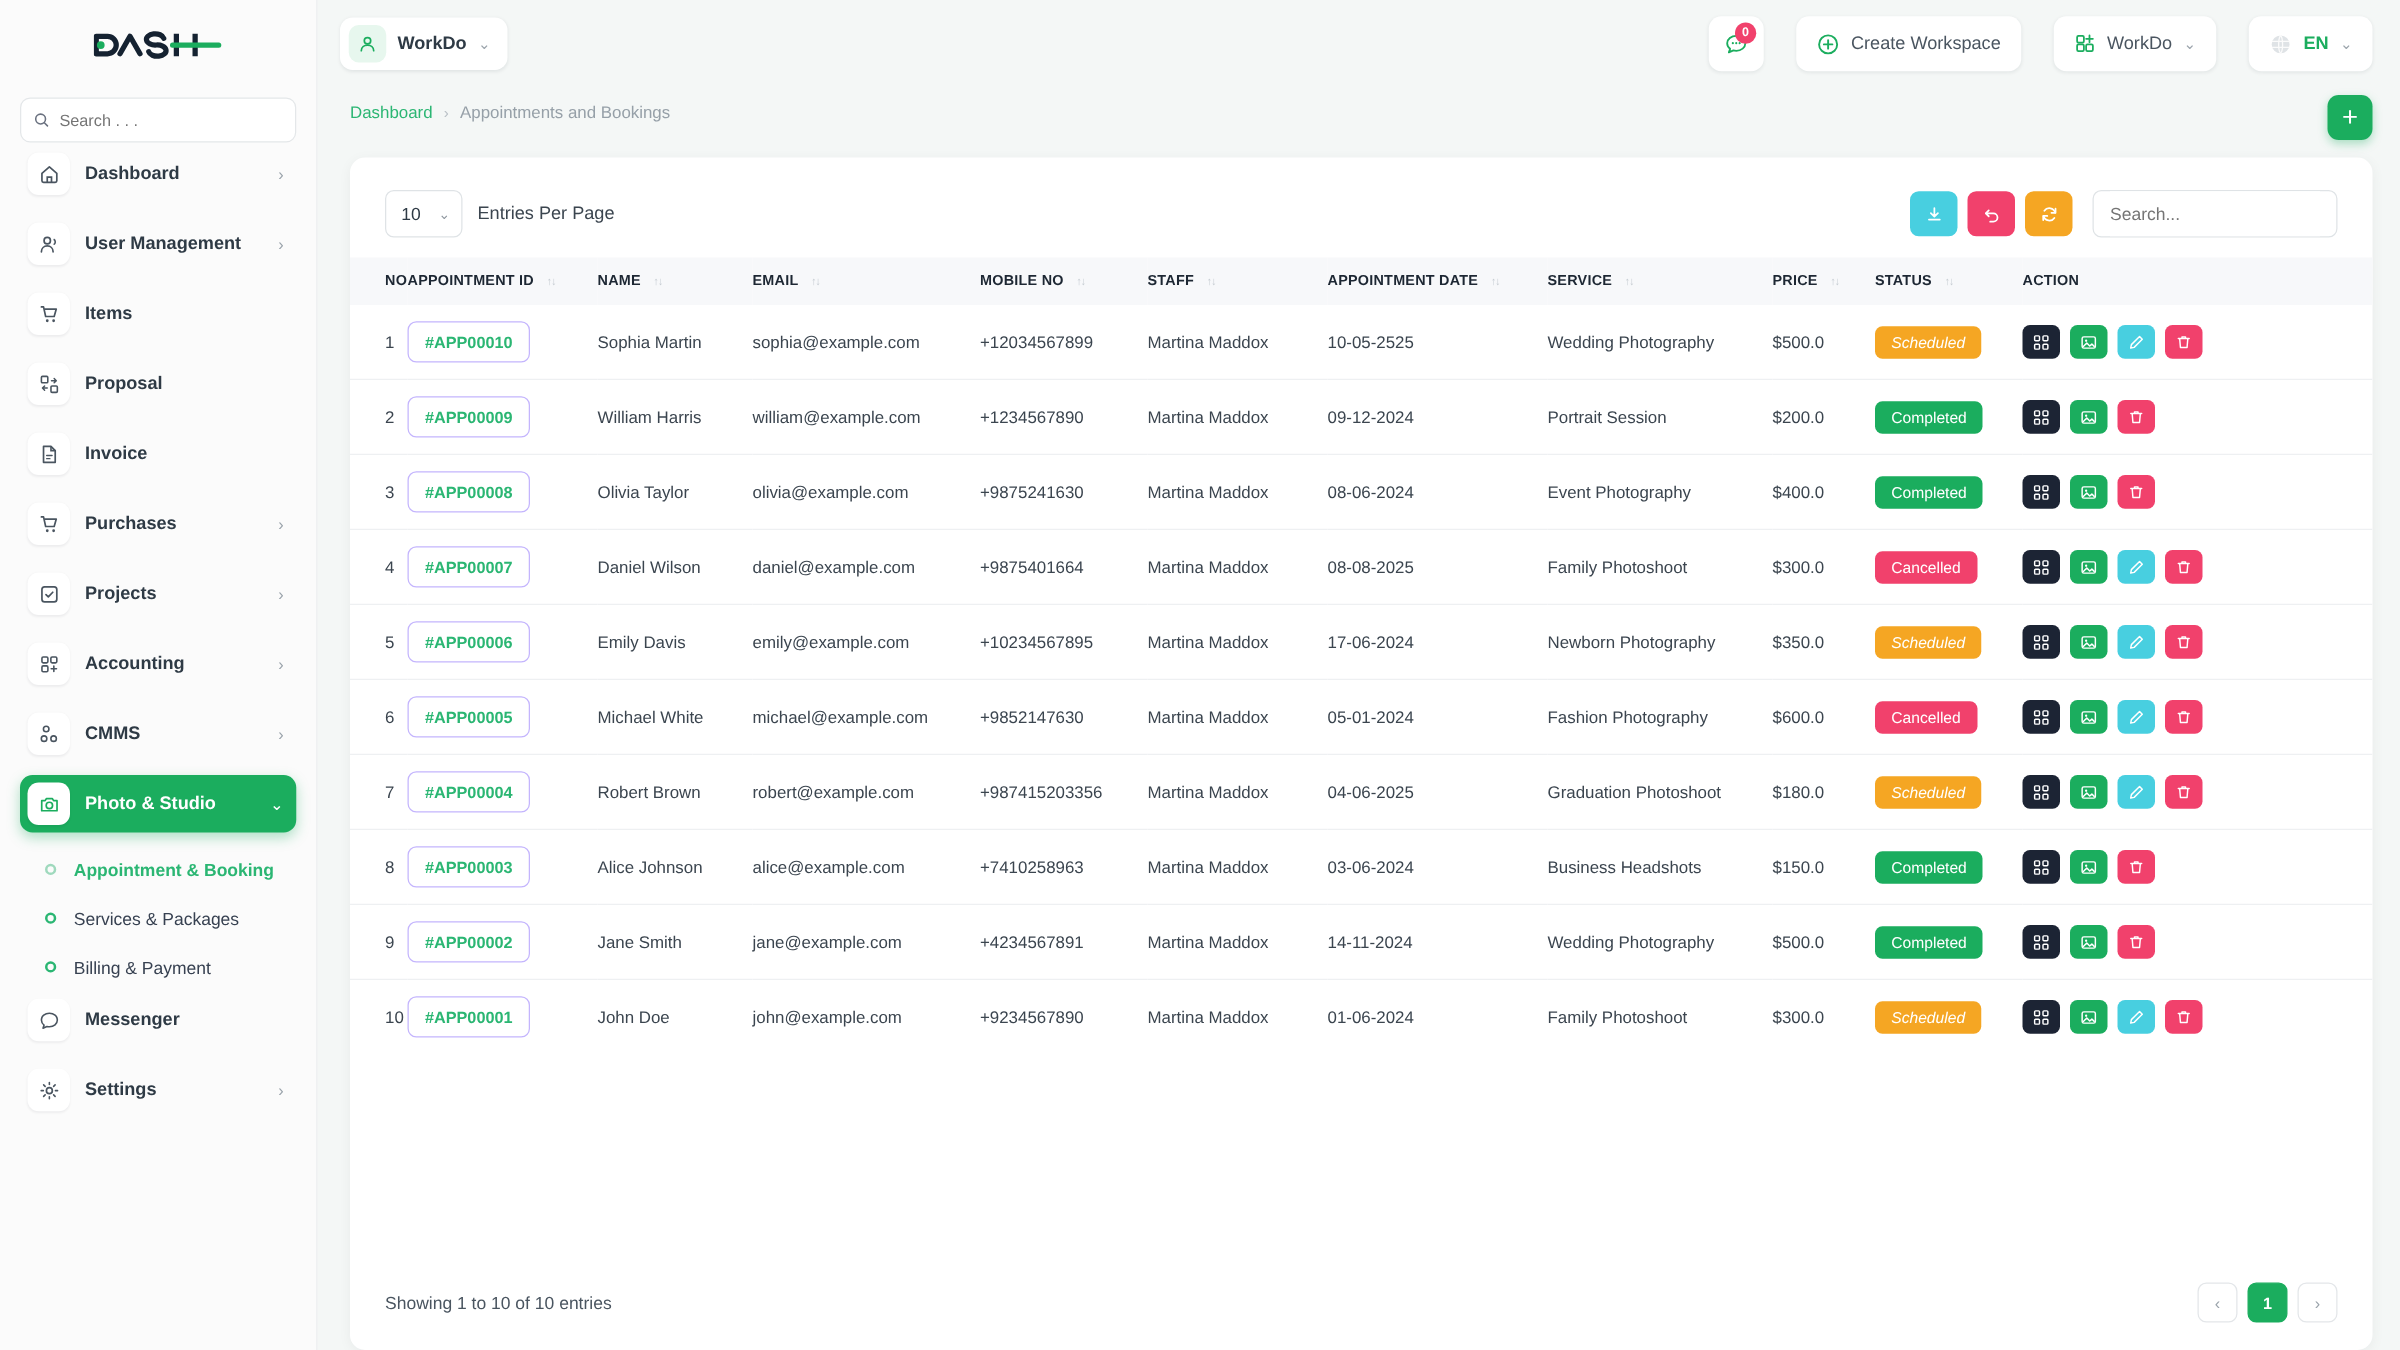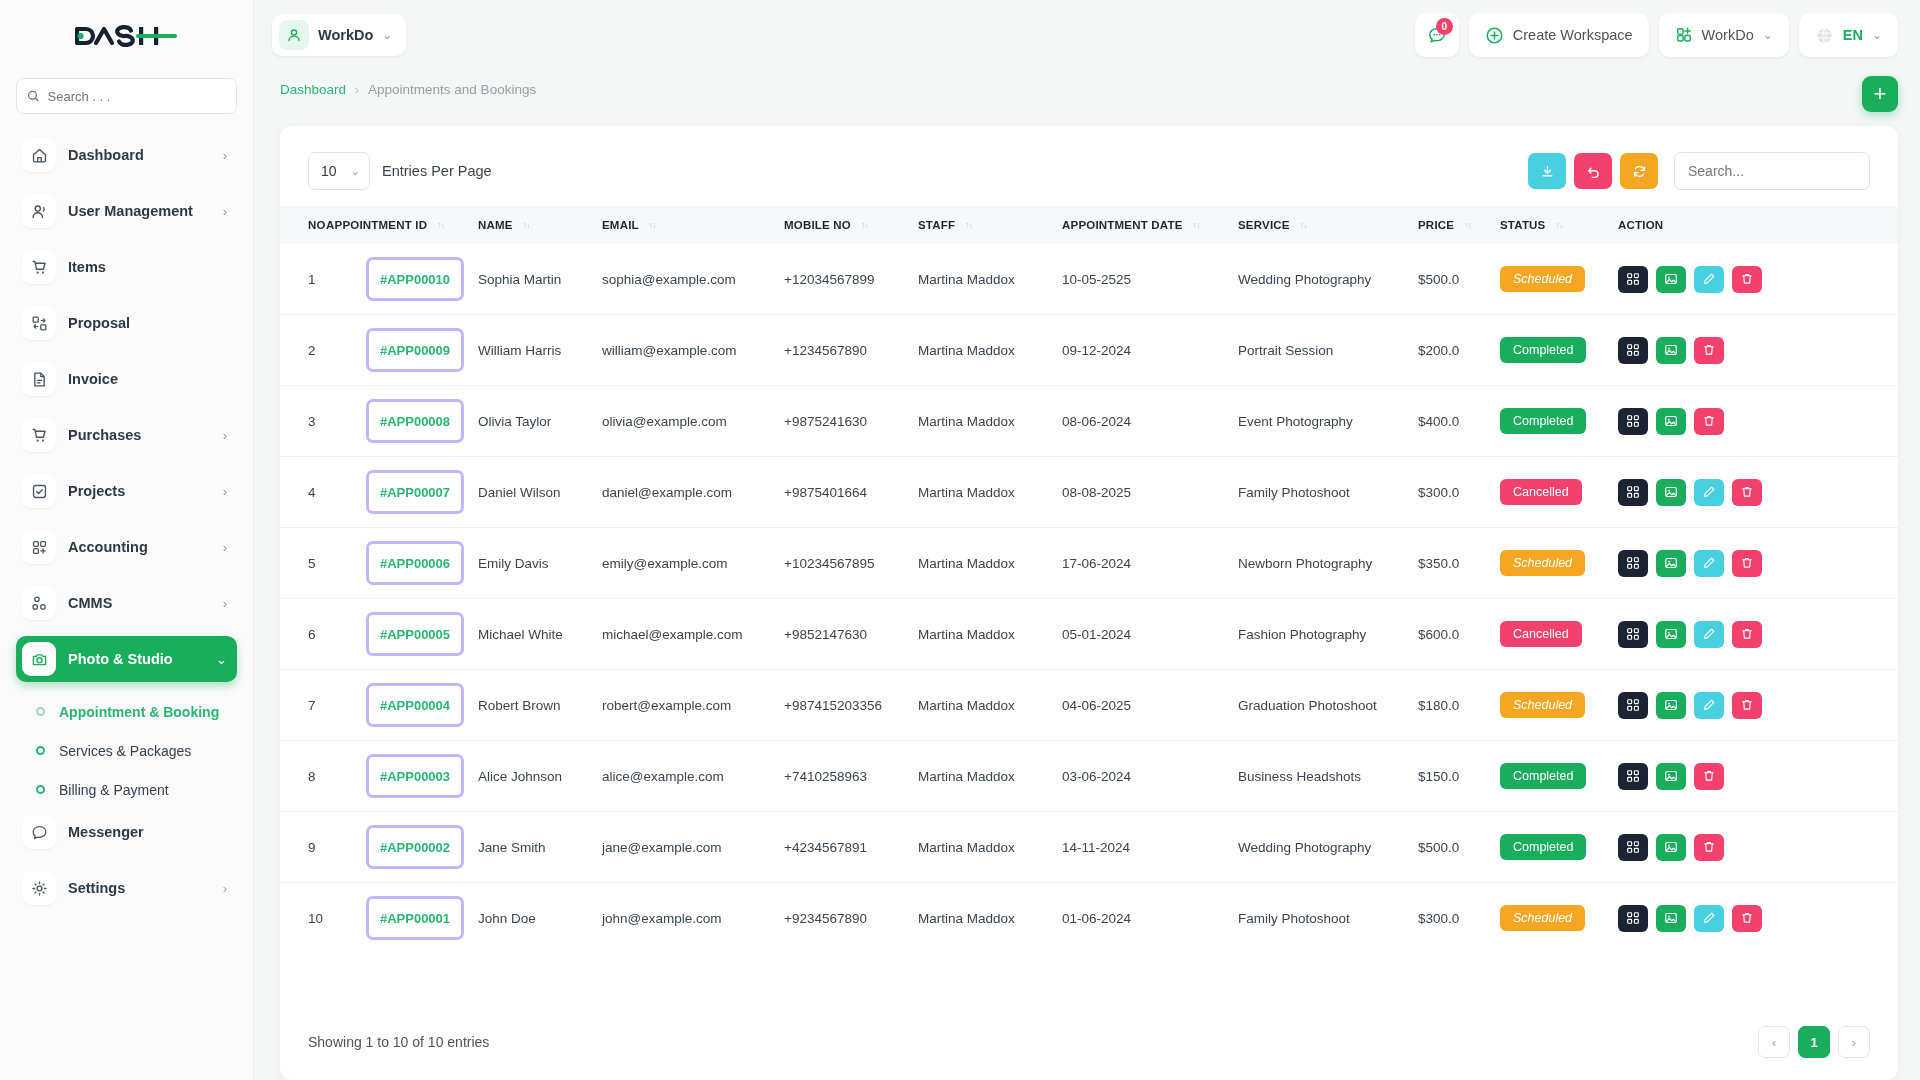--- a/index.html
+++ b/index.html
@@ -15,21 +15,21 @@
   .sidebar {
     width: 254px; min-width: 254px; height: 1080px;
     background: #fbfbfb;
     border-right: 1px solid #eceef0;
     display: flex; flex-direction: column;
     overflow: hidden;
     position: relative;
   }
   .logo-wrap { height: 72px; display: flex; align-items: center; justify-content: center; }
   .search-box {
-    margin: 6px 16px 18px 16px;
+    margin: 6px 16px 2px 16px;
     height: 36px;
     border: 1px solid #e4e7e9;
     border-radius: 8px;
     background: #fff;
     display: flex; align-items: center;
     padding: 0 10px; gap: 8px;
   }
   .search-box input {
     border: none; outline: none; background: transparent;
     font-size: 13px; color: #6b7280; width: 100%;
@@ -62,21 +62,21 @@
     border: 2px solid #2bb673; background: transparent;
   }
   .sub-item .sub-label { font-size: 14px; color: #374151; }
   .sub-item.active .sub-label { color: #2bb673; font-weight: bold; }
   .sub-item.active .sub-dot { border-color: #9fd9bd; }
 
   
   .main { flex: 1; height: 1080px; display: flex; flex-direction: column; overflow: hidden; }
   .topbar {
     height: 70px; display: flex; align-items: center;
-    padding: 0 22px 0 18px; gap: 10px;
+    padding: 0 22px 0 18px; gap: 26px;
   }
   .ws-pill {
     display: flex; align-items: center; gap: 9px;
     background: #fff; border-radius: 10px;
     height: 42px; padding: 0 14px 0 7px;
     box-shadow: 0 1px 3px rgba(16,24,40,.08);
     cursor: pointer;
   }
   .ws-avatar {
     width: 30px; height: 30px; border-radius: 8px;
@@ -166,22 +166,22 @@
   }
   .th-in { display: flex; align-items: center; gap: 10px; }
   .sortico { color: #c6ccd2; font-size: 9px; letter-spacing: -1px; }
   tbody td {
     padding: 13px 0; font-size: 13.5px; color: #3b454f;
     border-bottom: 1px solid #eef0f2; white-space: nowrap;
   }
   tbody tr:last-child td { border-bottom: none; }
   .appid {
     display: inline-flex; align-items: center; justify-content: center;
-    min-width: 98px; height: 44px; border: 3px solid #c4b5fd;
-    border-radius: 7px; color: #2bb673; font-size: 13px; font-weight: 600; margin-left: 40px;
+    min-width: 98px; height: 33px; border: 1px solid #c4b5fd;
+    border-radius: 7px; color: #2bb673; font-size: 13px; font-weight: 600;
   }
   .chip {
     display: inline-flex; align-items: center; justify-content: center;
     height: 26px; padding: 0 13px; border-radius: 6px;
     color: #fff; font-size: 12.5px; font-weight: 500;
   }
   .chip.scheduled { background: #f5a623; font-style: italic; }
   .chip.completed { background: #1bad5e; }
   .chip.cancelled { background: #f1416c; }
   .acts { display: flex; gap: 8px; }

